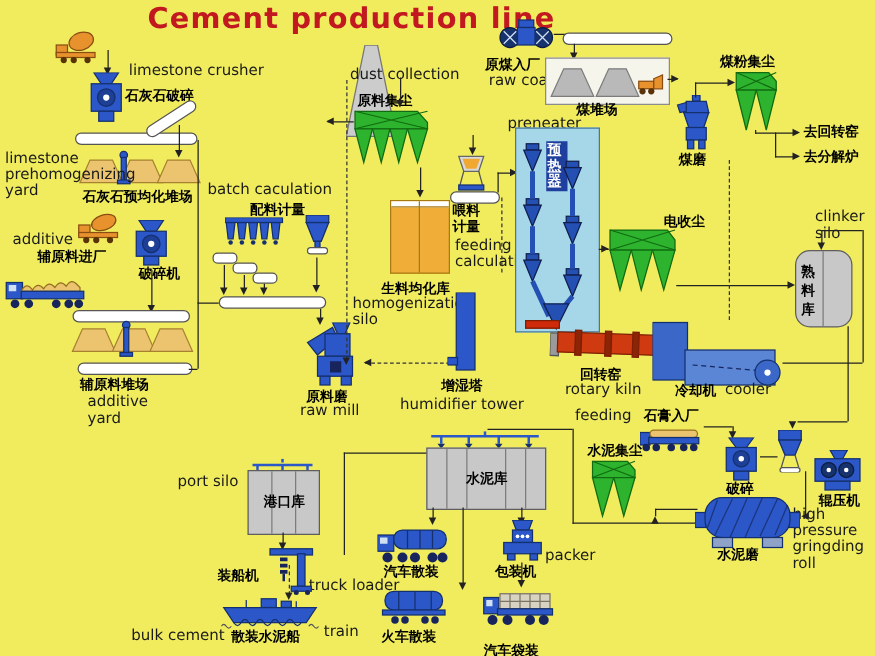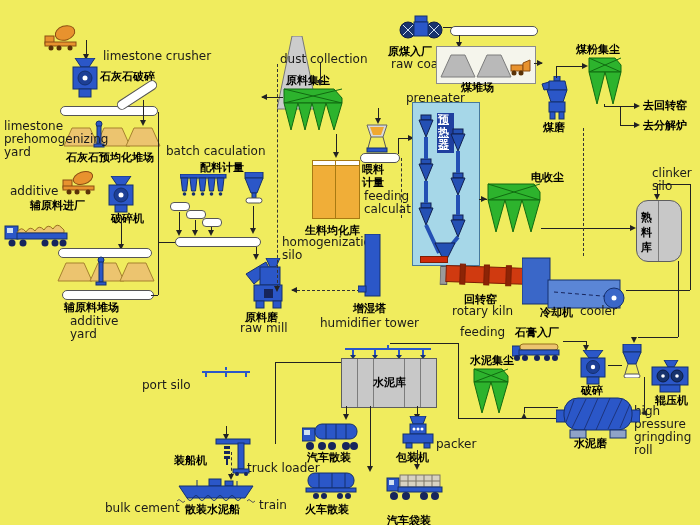--- a/index.html
+++ b/index.html
@@ -31,20 +31,21 @@
   .osilo .cap{position:absolute;left:0;right:0;top:0;height:4px;background:#fff;border-bottom:1px solid #a87a12;}
   .kiln{position:absolute;transform:rotate(2deg);}
   .burner{position:absolute;background:#cf2a0a;border:1px solid #7e1e04;}
   .wrap26{width:26px;white-space:normal;word-break:break-all;font-family:Liberation Serif, serif;}
 </style>
 </head>
 <body>
 
 <div class="stage">
 
+  <div class="title">Cement production line</div>
 
   <div class="ic" style="left:44px;top:22px;">
     <svg width="38" height="30">
         <ellipse cx="21" cy="11" rx="10" ry="7" transform="rotate(-18 21 11)" fill="#e8922e" stroke="#8a4d12"></ellipse>
         <rect x="1" y="14" width="9" height="8" fill="#e8922e" stroke="#8a4d12"></rect>
         <rect x="1" y="20" width="31" height="4" fill="#e8922e" stroke="#8a4d12"></rect>
         <circle cx="7" cy="26" r="2.5" fill="#5a3208"></circle>
         <circle cx="15" cy="26" r="2.5" fill="#5a3208"></circle>
         <circle cx="26" cy="26" r="2.5" fill="#5a3208"></circle>
       </svg>
@@ -578,20 +579,25 @@
   <span class="zh" style="left:387px;top:505px;margin-top:10px;">汽车袋装</span>
 
   <div class="line v" style="left:275px;top:362px;height:82px;"></div>
   <div class="line h" style="left:275px;top:362px;width:66px;"></div>
   <span class="en" style="left:142px;top:379px;">port silo</span>
   <div class="ic" style="left:196px;top:364px;">
     <svg width="60" height="12">
         <path d="M30,0 V3 M6,5 H54 M10,5 V10 M30,5 V10 M50,5 V10" stroke="#2b57c8" stroke-width="2" fill="none"></path>
       </svg>
   </div>
+  <div class="silo" style="left:198px;top:376px;width:56px;height:50px;">
+    <div class="divider" style="left:18px;"></div>
+    <div class="divider" style="left:37px;"></div>
+    <div class="silo-lab" style="left:12px;top:17px;">港口库</div>
+  </div>
   <div class="line v" style="left:226px;top:426px;height:10px;"></div>
   <span class="ar ad" style="left:223px;top:434px;"></span>
 
   <span class="zh" style="left:174px;top:455px;">装船机</span>
   <div class="ic" style="left:206px;top:438px;">
     <svg width="50" height="38">
         <rect x="10" y="1" width="34" height="5" fill="#2b57c8" stroke="#15306e"></rect>
         <rect x="32" y="5" width="6" height="26" fill="#2b57c8" stroke="#15306e"></rect>
         <rect x="18" y="8" width="6" height="3" fill="#17255c"></rect>
         <rect x="18" y="13" width="6" height="3" fill="#17255c"></rect>

